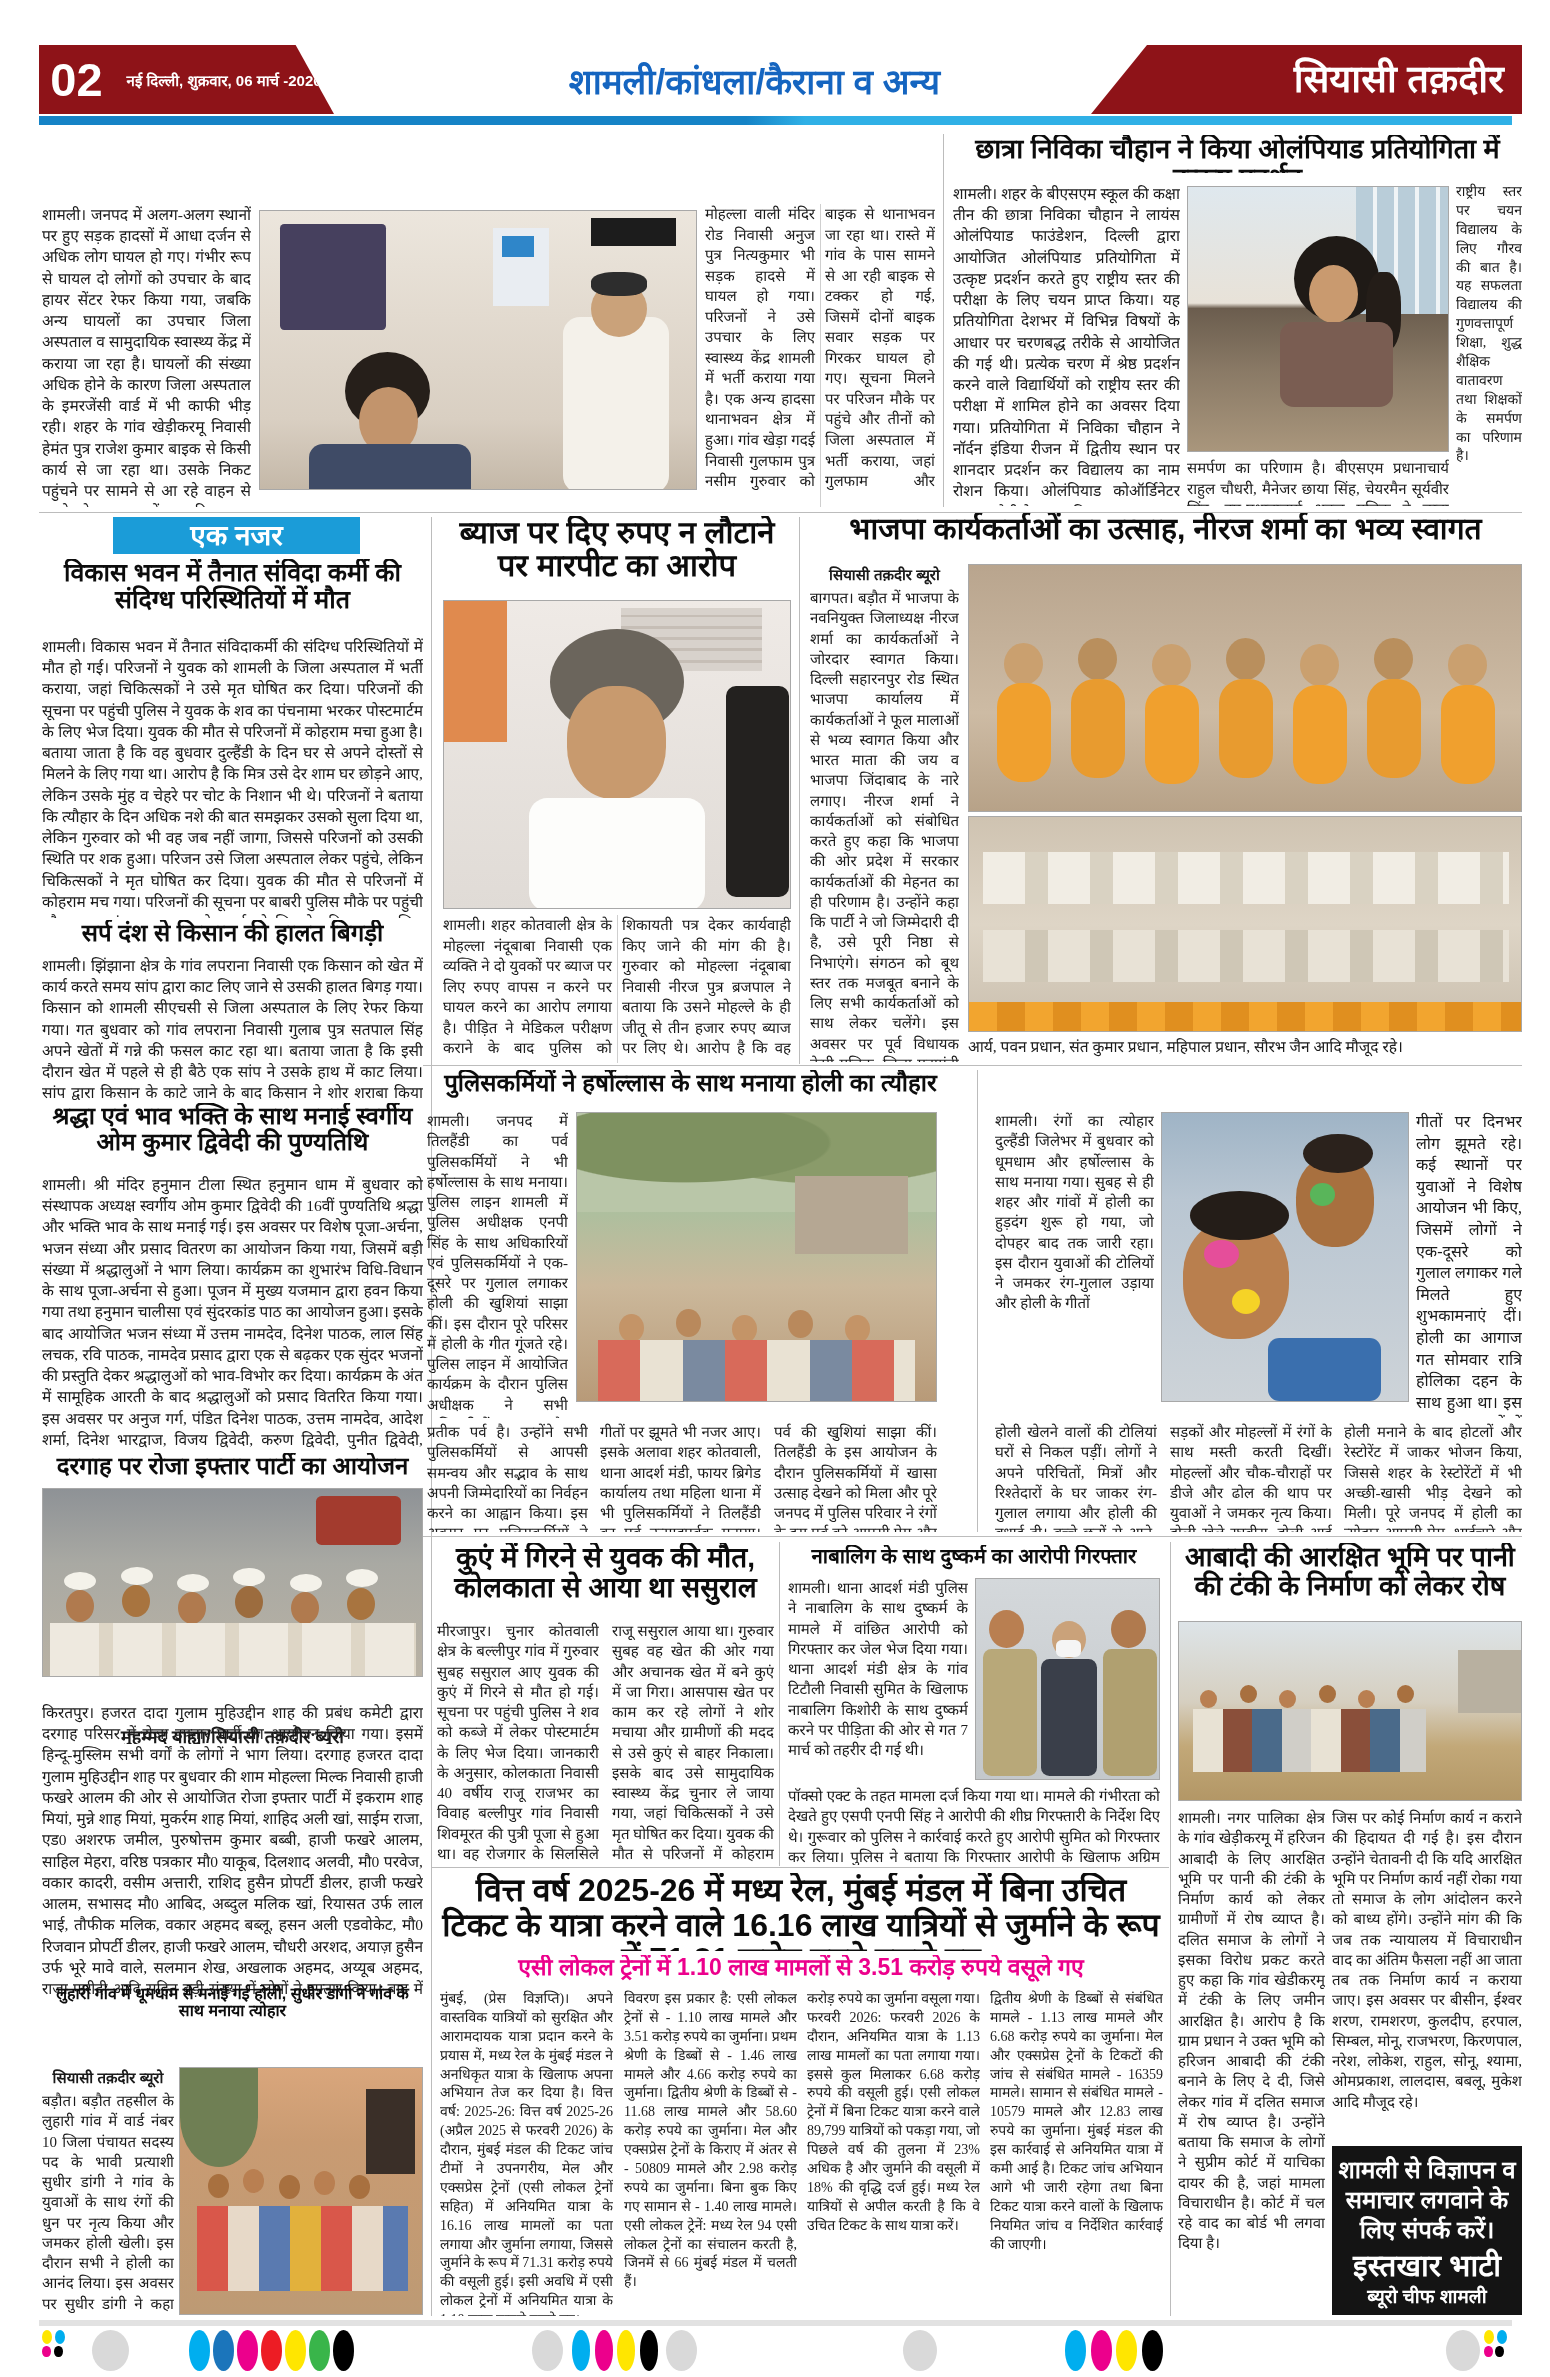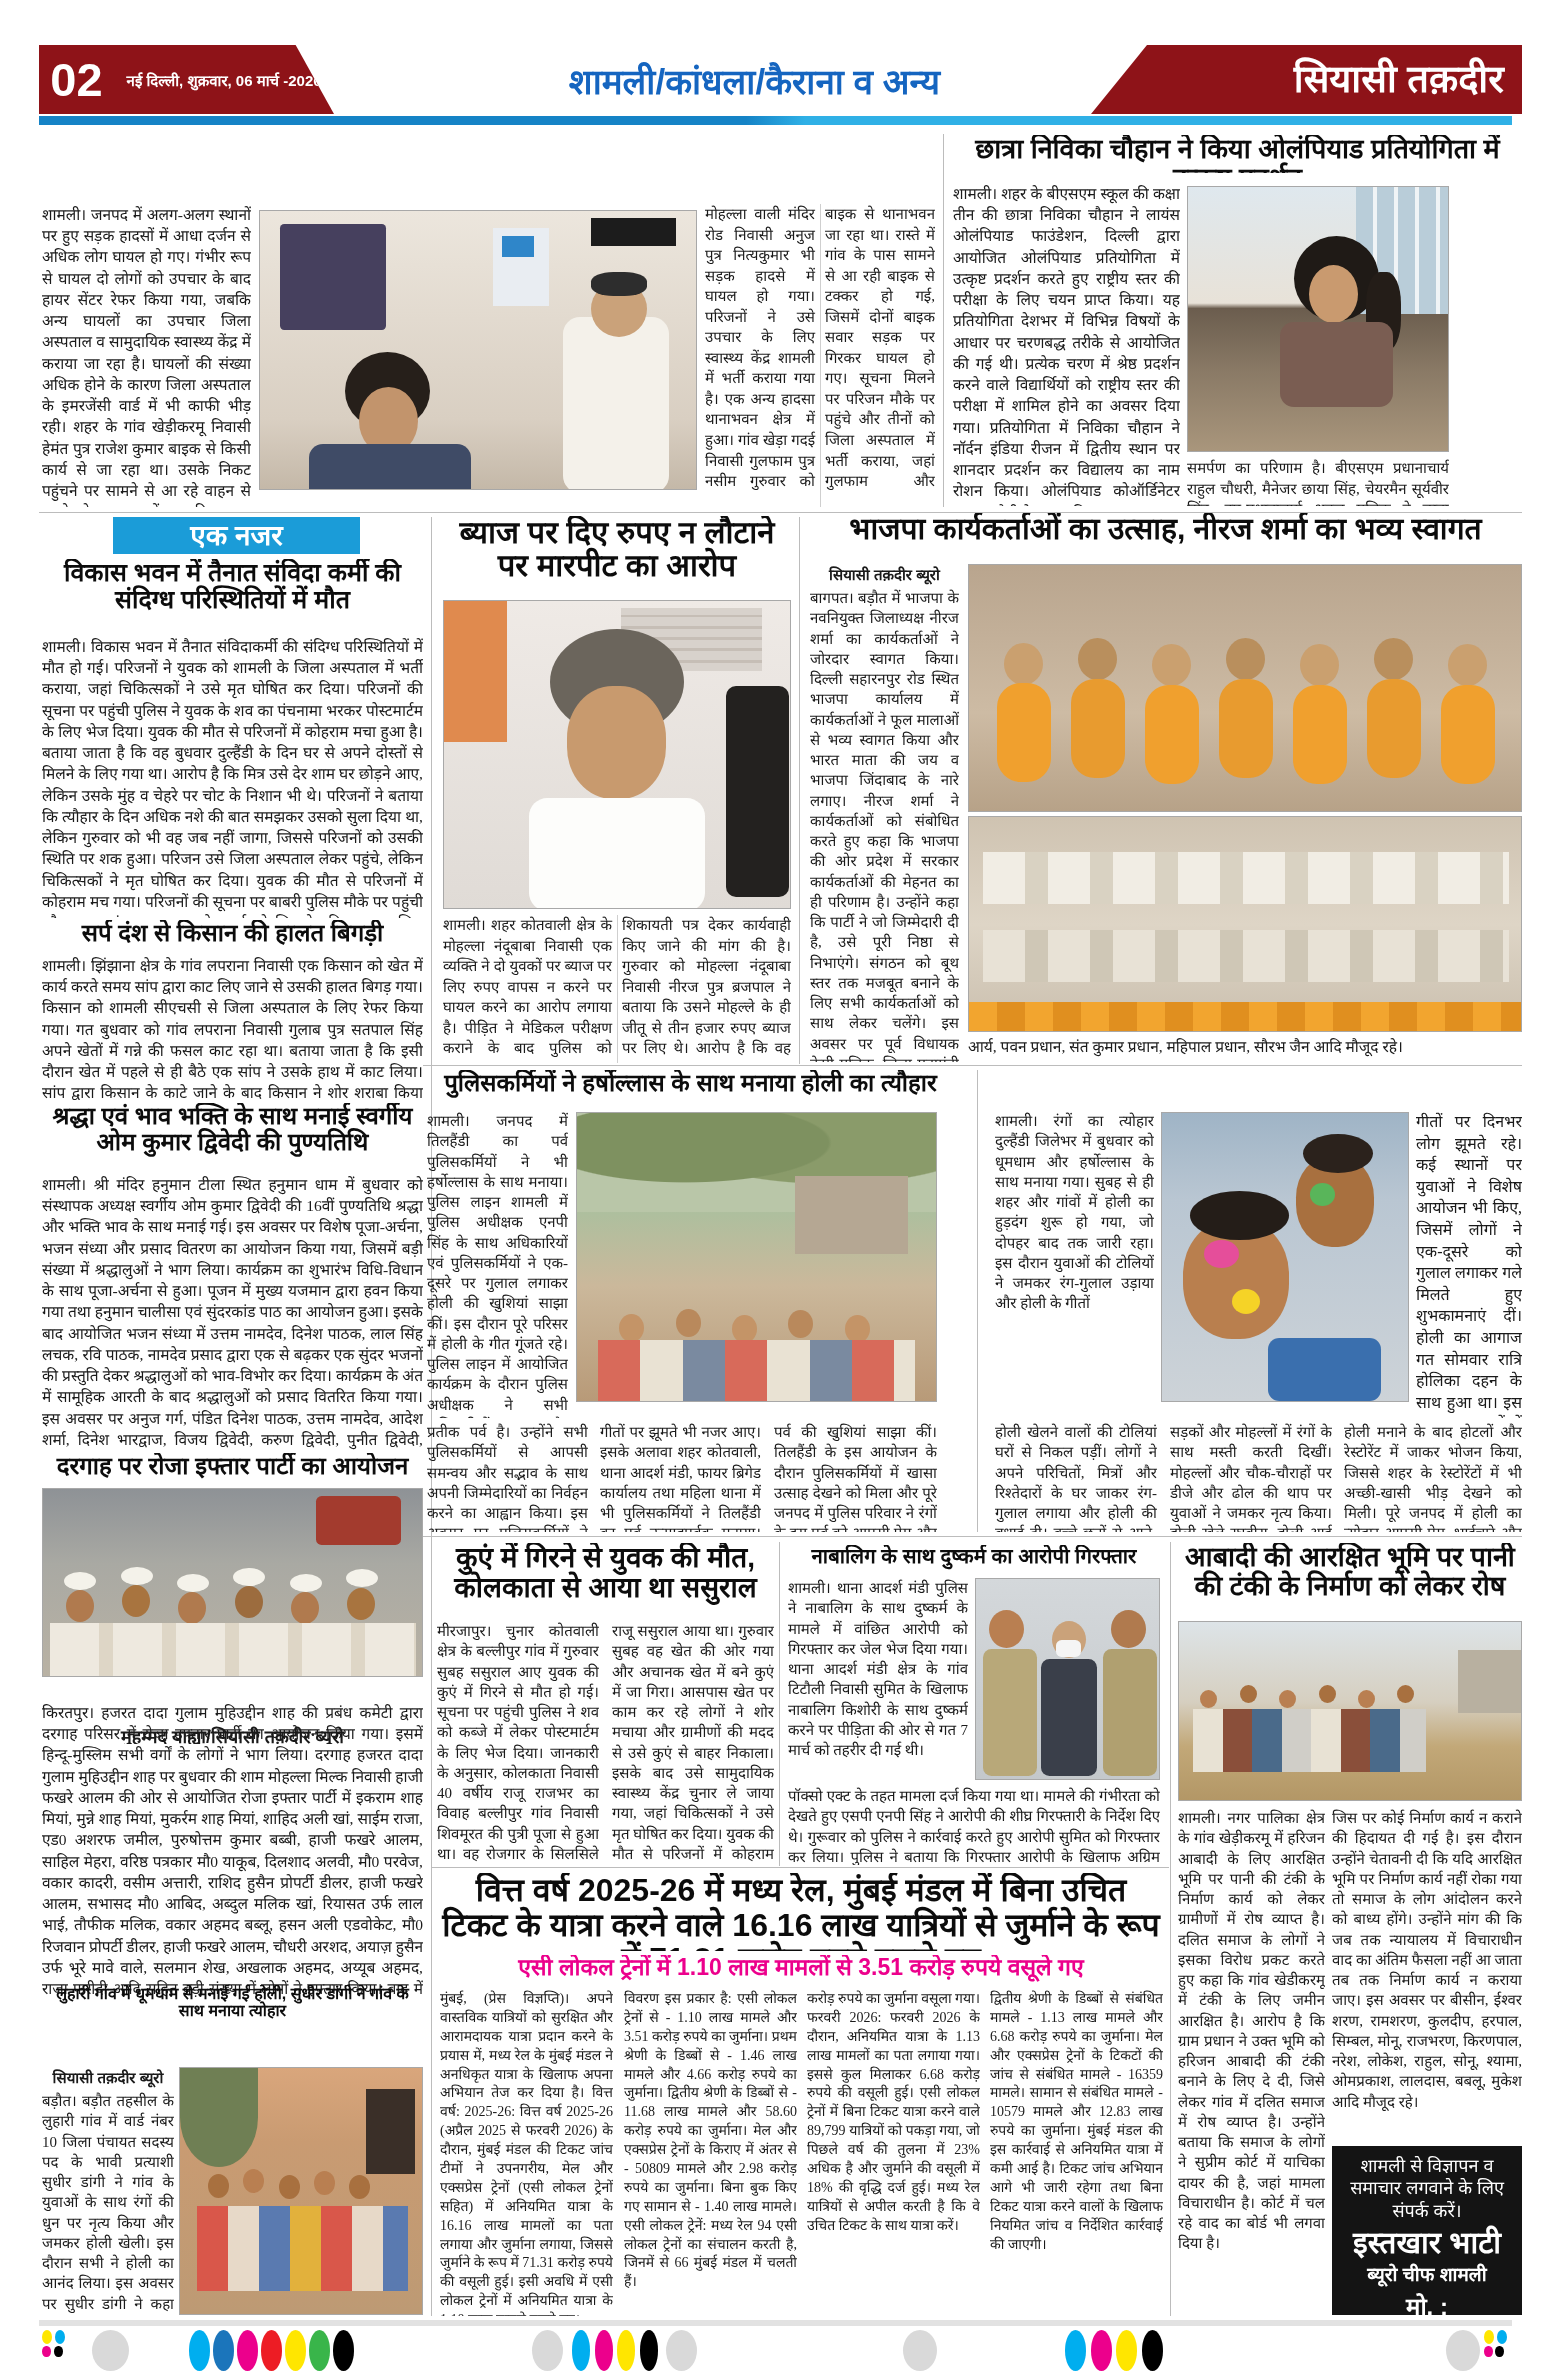--- a/index.html
+++ b/index.html
@@ -53,20 +53,21 @@
   <div class="abs hl" style="left:953px;top:135px;width:569px;height:38px;font-size:27px">छात्रा निविका चौहान ने किया ओलंपियाड प्रतियोगिता में उत्कृष्ट प्रदर्शन</div>
   <div class="abs bt" style="left:953px;top:183px;width:227px;height:323px">शामली। शहर के बीएसएम स्कूल की कक्षा तीन की छात्रा निविका चौहान ने लायंस ओलंपियाड फाउंडेशन, दिल्ली द्वारा आयोजित ओलंपियाड प्रतियोगिता में उत्कृष्ट प्रदर्शन करते हुए राष्ट्रीय स्तर की परीक्षा के लिए चयन प्राप्त किया। यह प्रतियोगिता देशभर में विभिन्न विषयों के आधार पर चरणबद्ध तरीके से आयोजित की गई थी। प्रत्येक चरण में श्रेष्ठ प्रदर्शन करने वाले विद्यार्थियों को राष्ट्रीय स्तर की परीक्षा में शामिल होने का अवसर दिया गया। प्रतियोगिता में निविका चौहान ने नॉर्दन इंडिया रीजन में द्वितीय स्थान पर शानदार प्रदर्शन कर विद्यालय का नाम रोशन किया। ओलंपियाड कोऑर्डिनेटर गुलशन सैनी ने बताया कि छात्रा का</div>
   <div class="ph" style="left:1187px;top:186px;width:262px;height:266px;background:linear-gradient(180deg,#dfe8ee 0%,#e8e2d8 44%,#6b5d4e 46%,#8a7a66 70%,#a9967c 100%)">
     <div class="b" style="right:0;top:0;width:92px;height:127px;background:repeating-linear-gradient(90deg,#b9cdd9 0 17px,#f0f4f6 17px 21px)"></div>
     <div class="b" style="left:106px;top:49px;width:85px;height:85px;background:#1f1a16;border-radius:50%"></div>
     <div class="b" style="left:178px;top:85px;width:35px;height:79px;background:#241d18;border-radius:40%"></div>
     <div class="b" style="left:121px;top:78px;width:49px;height:58px;background:#c99a6f;border-radius:50%"></div>
     <div class="b" style="left:92px;top:135px;width:113px;height:85px;background:#7a5d52;border-radius:14px"></div>
   </div>
   <div class="abs bt" style="left:1187px;top:458px;width:262px;height:48px;font-size:15px">समर्पण का परिणाम है। बीएसएम प्रधानाचार्य राहुल चौधरी, मैनेजर छाया सिंह, चेयरमैन सूर्यवीर सिंह, उप-प्रधानाचार्य अनुज मलिक ने छात्रा निविका चौहान को बधाई दी।</div>
+  <div class="abs bt sm" style="left:1456px;top:183px;width:66px;height:323px">राष्ट्रीय स्तर पर चयन विद्यालय के लिए गौरव की बात है। यह सफलता विद्यालय की गुणवत्तापूर्ण शिक्षा, शुद्ध शैक्षिक वातावरण तथा शिक्षकों के समर्पण का परिणाम है।</div>
 
   <div class="hr" style="left:39px;top:512px;width:1483px"></div>
 
   <div class="abs" style="left:113px;top:517px;width:247px;height:37px;background:#1b9cd8">
     <div class="white" style="font-family:'Liberation Sans',sans-serif;font-weight:800;font-size:28px;text-align:center;line-height:37px">एक नजर</div>
   </div>
   <div class="abs hl" style="left:42px;top:559px;width:381px;height:72px;font-size:25px">विकास भवन में तैनात संविदा कर्मी की संदिग्ध परिस्थितियों में मौत</div>
   <div class="abs bt" style="left:42px;top:636px;width:381px;height:282px">शामली। विकास भवन में तैनात संविदाकर्मी की संदिग्ध परिस्थितियों में मौत हो गई। परिजनों ने युवक को शामली के जिला अस्पताल में भर्ती कराया, जहां चिकित्सकों ने उसे मृत घोषित कर दिया। परिजनों की सूचना पर पहुंची पुलिस ने युवक के शव का पंचनामा भरकर पोस्टमार्टम के लिए भेज दिया। युवक की मौत से परिजनों में कोहराम मचा हुआ है। बताया जाता है कि वह बुधवार दुल्हैंडी के दिन घर से अपने दोस्तों से मिलने के लिए गया था। आरोप है कि मित्र उसे देर शाम घर छोड़ने आए, लेकिन उसके मुंह व चेहरे पर चोट के निशान भी थे। परिजनों ने बताया कि त्यौहार के दिन अधिक नशे की बात समझकर उसको सुला दिया था, लेकिन गुरुवार को भी वह जब नहीं जागा, जिससे परिजनों को उसकी स्थिति पर शक हुआ। परिजन उसे जिला अस्पताल लेकर पहुंचे, लेकिन चिकित्सकों ने मृत घोषित कर दिया। युवक की मौत से परिजनों में कोहराम मच गया। परिजनों की सूचना पर बाबरी पुलिस मौके पर पहुंची और शव का पंचनामा भरकर पोस्टमार्टम के लिए भेज दिया गया। पुलिस ने पोस्टमार्टम रिपोर्ट के आधार पर मामले में जांच कर कार्यवाही करने का आश्वासन दिया है। मृतक युवक अपने पीछे एक छोटे बेटे को छोड़ गया है।</div>
   <div class="abs hl" style="left:42px;top:920px;width:381px;height:32px;font-size:24px">सर्प दंश से किसान की हालत बिगड़ी</div>
   <div class="abs bt" style="left:42px;top:955px;width:381px;height:145px">शामली। झिंझाना क्षेत्र के गांव लपराना निवासी एक किसान को खेत में कार्य करते समय सांप द्वारा काट लिए जाने से उसकी हालत बिगड़ गया। किसान को शामली सीएचसी से जिला अस्पताल के लिए रेफर किया गया। गत बुधवार को गांव लपराना निवासी गुलाब पुत्र सतपाल सिंह अपने खेतों में गन्ने की फसल काट रहा था। बताया जाता है कि इसी दौरान खेत में पहले से ही बैठे एक सांप ने उसके हाथ में काट लिया। सांप द्वारा किसान के काटे जाने के बाद किसान ने शोर शराबा किया और आसपास मौजूद लोगों ने उसको शामली सीएचसी में भर्ती कराया, जहां उसकी हालत नाजुक होने के कारण जिला अस्पताल के लिए रेफर कर दिया गया।</div>
@@ -213,21 +214,21 @@
     <div class="b" style="left:100px;top:68px;width:17px;height:18.3px;background:#b97f51;border-radius:50%"></div>
     <div class="b" style="left:140px;top:63px;width:17px;height:18.3px;background:#a8703f;border-radius:50%"></div>
     <div class="b" style="left:179px;top:68px;width:17px;height:18.3px;background:#b97f51;border-radius:50%"></div>
     <div class="b" style="left:218px;top:63px;width:17px;height:18.3px;background:#a8703f;border-radius:50%"></div>
     <div class="b" style="left:14px;top:87px;width:233px;height:63px;background:repeating-linear-gradient(90deg,#e8e2d4 0 30px,#8a4f3a 30px 59px,#4a6a8a 59px 89px,#d0cec8 89px 118px)"></div>
   </div>
   <div class="abs bt sm" style="left:1178px;top:1808px;width:147px;height:507px;font-size:15px">शामली। नगर पालिका क्षेत्र के गांव खेड़ीकरमू में हरिजन आबादी के लिए आरक्षित भूमि पर पानी की टंकी के निर्माण कार्य को लेकर ग्रामीणों में रोष व्याप्त है। दलित समाज के लोगों ने इसका विरोध प्रकट करते हुए कहा कि गांव खेडीकरमू में टंकी के लिए जमीन आरक्षित है। आरोप है कि ग्राम प्रधान ने उक्त भूमि को हरिजन आबादी की टंकी बनाने के लिए दे दी, जिसे लेकर गांव में दलित समाज में रोष व्याप्त है। उन्होंने बताया कि समाज के लोगों ने सुप्रीम कोर्ट में याचिका दायर की है, जहां मामला विचाराधीन है। कोर्ट में चल रहे वाद का बोर्ड भी लगवा दिया है।</div>
   <div class="abs bt sm" style="left:1332px;top:1808px;width:190px;height:331px;font-size:15px">जिस पर कोई निर्माण कार्य न कराने की हिदायत दी गई है। इस दौरान उन्होंने चेतावनी दी कि यदि आरक्षित भूमि पर निर्माण कार्य नहीं रोका गया तो समाज के लोग आंदोलन करने को बाध्य होंगे। उन्होंने मांग की कि जब तक न्यायालय में विचाराधीन वाद का अंतिम फैसला नहीं आ जाता तब तक निर्माण कार्य न कराया जाए। इस अवसर पर बीसीन, ईश्वर शरण, रामशरण, कुलदीप, हरपाल, सिम्बल, मोनू, राजभरण, किरणपाल, नरेश, लोकेश, राहुल, सोनू, श्यामा, ओमप्रकाश, लालदास, बबलू, मुकेश आदि मौजूद रहे।</div>
 
   <div class="abs" style="left:1332px;top:2146px;width:190px;height:169px;background:#141414;color:#fff;text-align:center;font-family:'Liberation Sans',sans-serif;padding:8.5px 5.6px;overflow:hidden">
-    <div style="font-size:18px;font-weight:400;line-height:1.25">शामली से विज्ञापन व समाचार लगवाने के लिए संपर्क करें।</div>
+    <div style="font-size:24px;font-weight:700;line-height:1.25">शामली से विज्ञापन व समाचार लगवाने के लिए संपर्क करें।</div>
     <div style="font-size:30px;font-weight:800;margin-top:4.2px;line-height:1.1">इस्तखार भाटी</div>
     <div style="font-size:19px;font-weight:700;margin-top:1.4px">ब्यूरो चीफ शामली</div>
     <div style="font-size:24px;font-weight:800;margin-top:2.8px">मो. : 9927682999</div>
   </div>
 
   <div class="hr" style="left:431px;top:1867px;width:738px"></div>
 
   <div class="abs hl" style="left:440px;top:1873px;width:722px;height:78px;font-size:32px">वित्त वर्ष 2025-26 में मध्य रेल, मुंबई मंडल में बिना उचित टिकट के यात्रा करने वाले 16.16 लाख यात्रियों से जुर्माने के रूप में 71.31 करोड़ रुपये वसूले गए</div>
   <div class="abs hl" style="left:440px;top:1955px;width:722px;height:30px;font-size:23px;color:#ec008c">एसी लोकल ट्रेनों में 1.10 लाख मामलों से 3.51 करोड़ रुपये वसूले गए</div>
   <div class="abs bt sm" style="left:440px;top:1990px;width:173px;height:326px;font-size:14px">मुंबई, (प्रेस विज्ञप्ति)। अपने वास्तविक यात्रियों को सुरक्षित और आरामदायक यात्रा प्रदान करने के प्रयास में, मध्य रेल के मुंबई मंडल ने अनधिकृत यात्रा के खिलाफ अपना अभियान तेज कर दिया है। वित्त वर्ष: 2025-26: वित्त वर्ष 2025-26 (अप्रैल 2025 से फरवरी 2026) के दौरान, मुंबई मंडल की टिकट जांच टीमों ने उपनगरीय, मेल और एक्सप्रेस ट्रेनों (एसी लोकल ट्रेनों सहित) में अनियमित यात्रा के 16.16 लाख मामलों का पता लगाया और जुर्माना लगाया, जिससे जुर्माने के रूप में 71.31 करोड़ रुपये की वसूली हुई। इसी अवधि में एसी लोकल ट्रेनों में अनियमित यात्रा के 1.10 लाख मामले पकड़े गए।</div>

